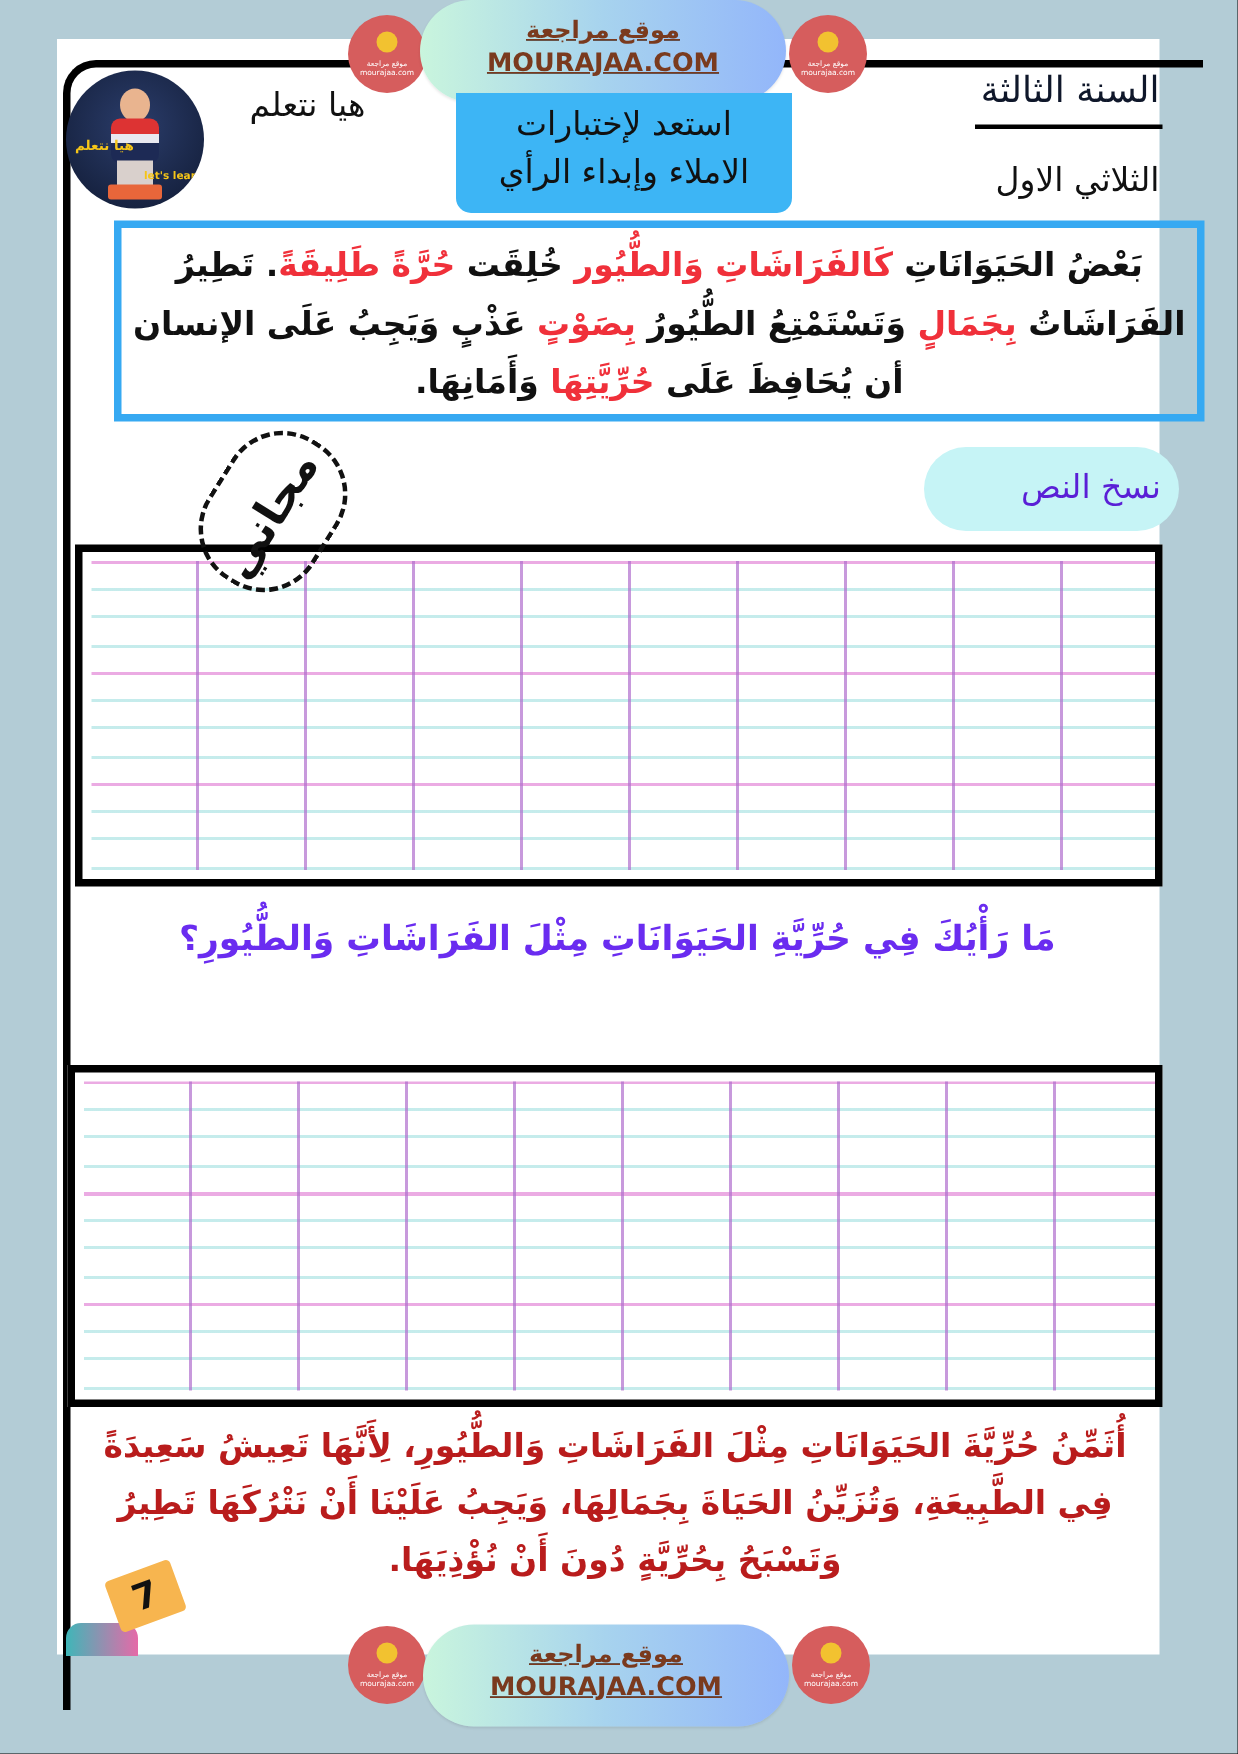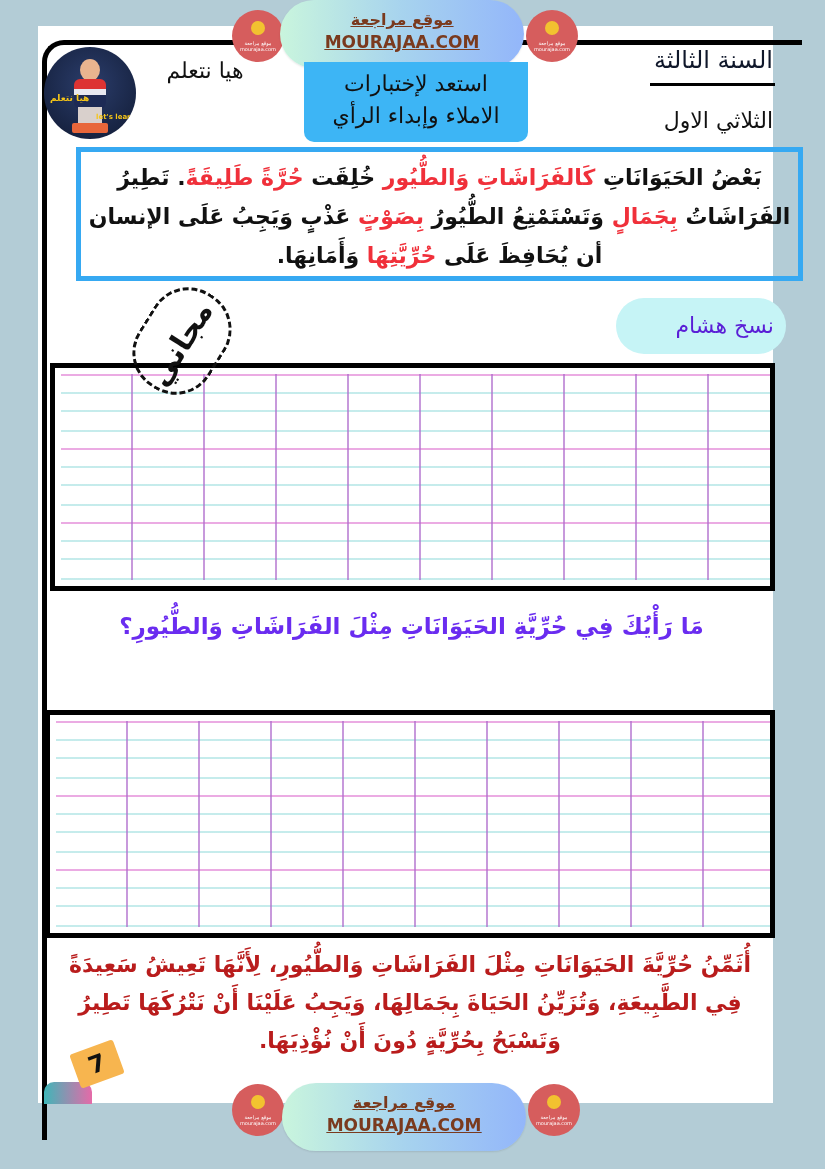--- a/index.html
+++ b/index.html
@@ -80,21 +80,21 @@
   <div>الاملاء وإبداء الرأي</div>
 </div>
 <div class="grade">السنة الثالثة</div>
 <div class="grade-line"></div>
 <div class="term">الثلاثي الاول</div>
 
 <div class="passage">
   <span>بَعْضُ الحَيَوَانَاتِ </span><span class="red">كَالفَرَاشَاتِ وَالطُّيُور</span><span> خُلِقَت </span><span class="red">حُرَّةً طَلِيقَةً</span><span>. تَطِيرُ الفَرَاشَاتُ </span><span class="red">بِجَمَالٍ</span><span> وَتَسْتَمْتِعُ الطُّيُورُ </span><span class="red">بِصَوْتٍ</span><span> عَذْبٍ وَيَجِبُ عَلَى الإنسان أن يُحَافِظَ عَلَى </span><span class="red">حُرِّيَّتِهَا</span><span> وَأَمَانِهَا.</span>
 </div>
 
-<div class="label-pill">نسخ هشام</div>
+<div class="label-pill">نسخ النص</div>
 <div class="grid-box" style="left:50px;top:363px;width:725px;height:228px;">
   <div class="grid-inner"></div>
 </div>
 <div class="stamp">
     <span>مجاني</span>
   </div>
 
 <div class="question">مَا رَأْيُكَ فِي حُرِّيَّةِ الحَيَوَانَاتِ مِثْلَ الفَرَاشَاتِ وَالطُّيُورِ؟</div>
 
 <div class="grid-box" style="left:45px;top:710px;width:730px;height:228px;">

